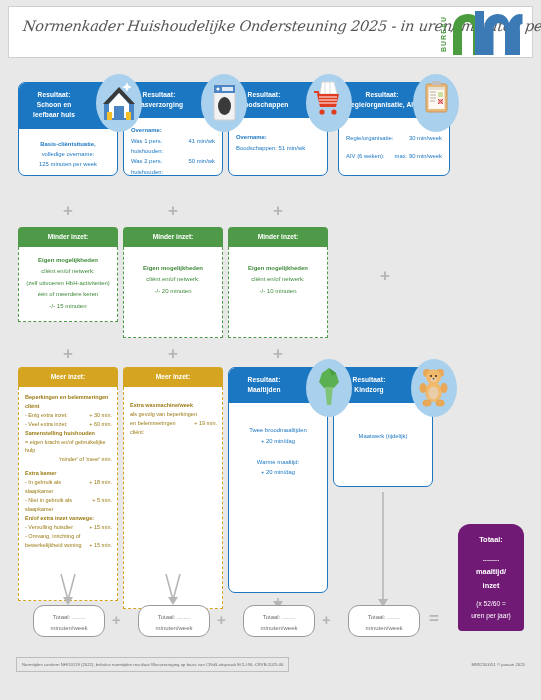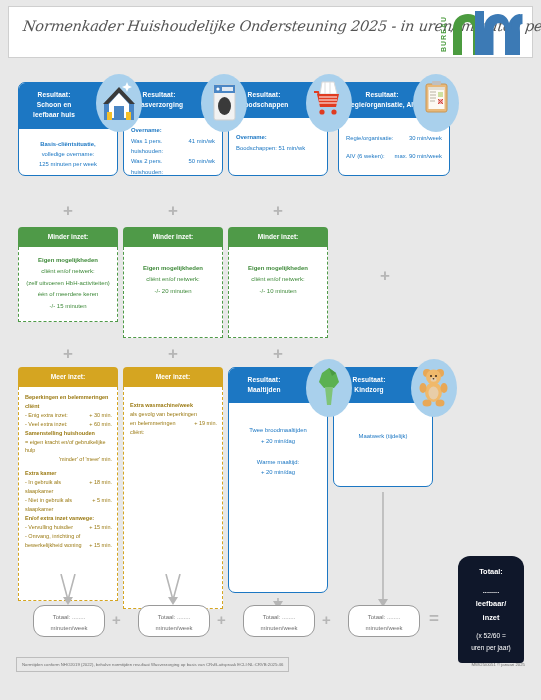--- a/index.html
+++ b/index.html
@@ -55,23 +55,23 @@
   
   .plus{position:absolute;color:#b6b6b6;font-weight:bold;line-height:1;}
 
   
   .arrow{position:absolute;}
 
   
   .total{position:absolute;box-sizing:border-box;background:#fff;border:1.2px solid #9a9a9a;
          border-radius:11px 11px 11px 11px;color:#6f6f6f;font-size:6px;line-height:1.9;
          text-align:center;padding-top:6px;}
-  .grand{position:absolute;box-sizing:border-box;background:#0f172a;color:#fff;
+  .grand{position:absolute;box-sizing:border-box;background:#701a75;color:#fff;
          border-radius:12px 12px 4px 4px;text-align:center;font-size:7.4px;line-height:1.85;
-         padding:9px 4px 0;font-weight:bold;margin-top:32px;}
+         padding:9px 4px 0;font-weight:bold;}
   .grand .sub{font-weight:normal;font-size:6.6px;}
 
   
   .footer{position:absolute;left:16px;top:655px;width:509px;height:24px;}
   .foot-note{position:absolute;left:0;top:2px;box-sizing:border-box;border:1px solid #bdbdbd;
              background:#e8e8e8;color:#6c6c6c;font-size:4.3px;padding:4px 5px;white-space:nowrap;}
   .foot-ref{position:absolute;right:0;top:7px;color:#6c6c6c;font-size:4.3px;white-space:nowrap;}
 </style>
 </head>
 <body>
@@ -355,21 +355,21 @@
     <svg width="30" height="116" viewBox="0 0 30 116">
         <path d="M15 0 v108" stroke="#b6b6b6" stroke-width="1.6" fill="none"></path>
         <path d="M15 115 l-5 -8 h10 Z" fill="#b6b6b6"></path>
       </svg>
   </div>
 
   <div class="grand" style="left:450px;top:462px;width:66px;height:107px;">
     <div>Totaal:</div>
     <div style="height:5px"></div>
     <div>........</div>
-    <div>leefbaar/</div>
+    <div>maaltijd/</div>
     <div>inzet</div>
     <div style="height:5px"></div>
     <div class="sub">(x 52/60 =</div>
     <div class="sub">uren per jaar)</div>
   </div>
 
   <div class="total" style="left:25px;top:543px;width:72px;height:32px;">
     <div>Totaal: ........</div>
     <div>minuten/week</div>
   </div>

